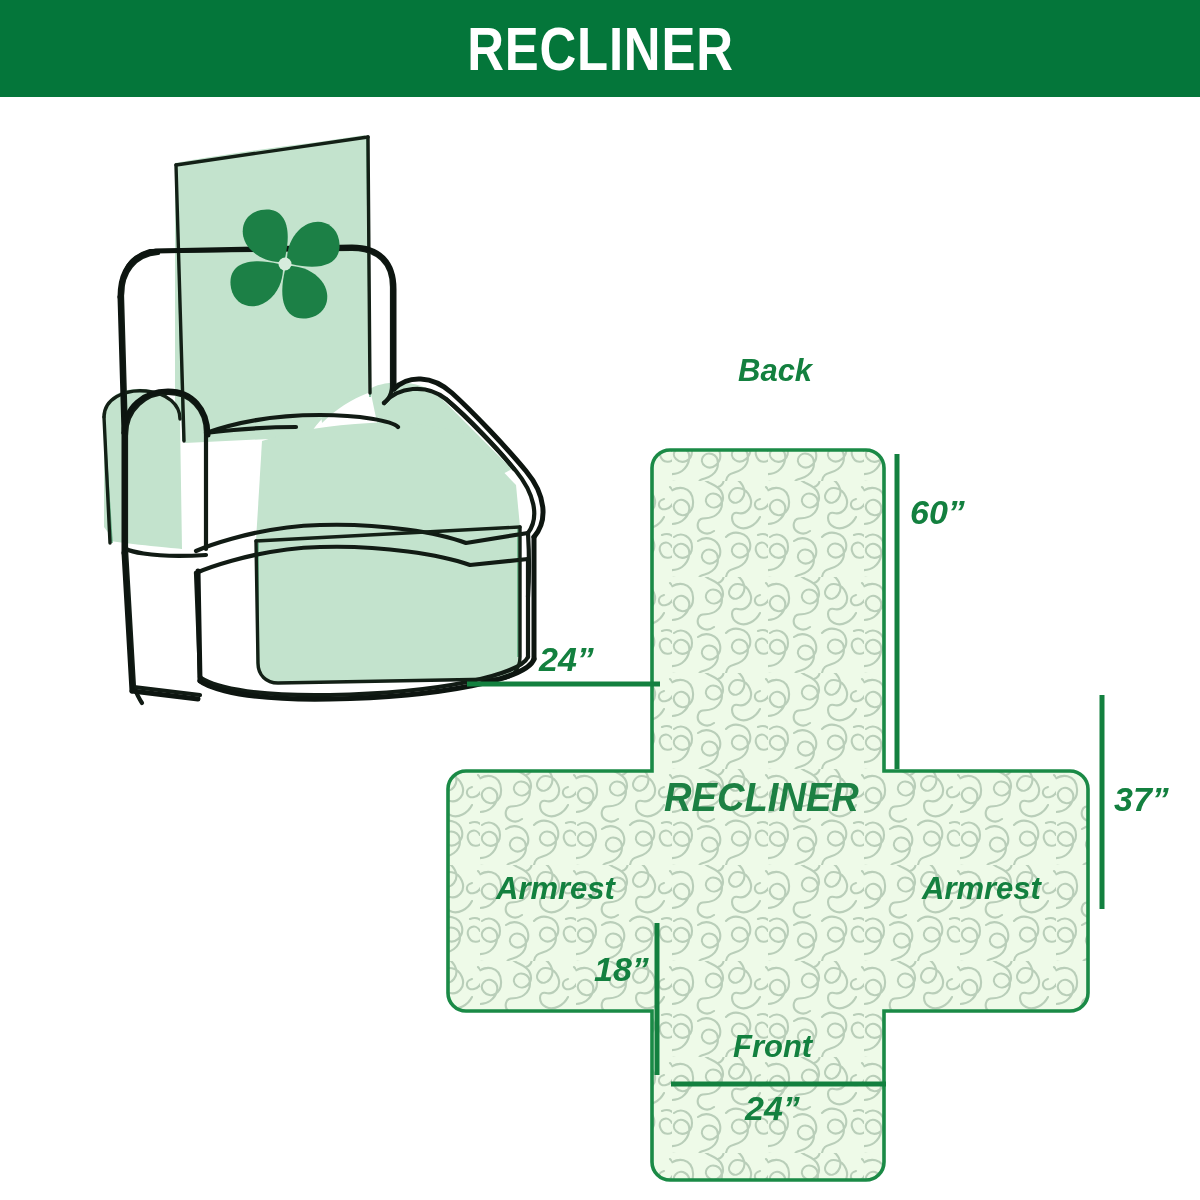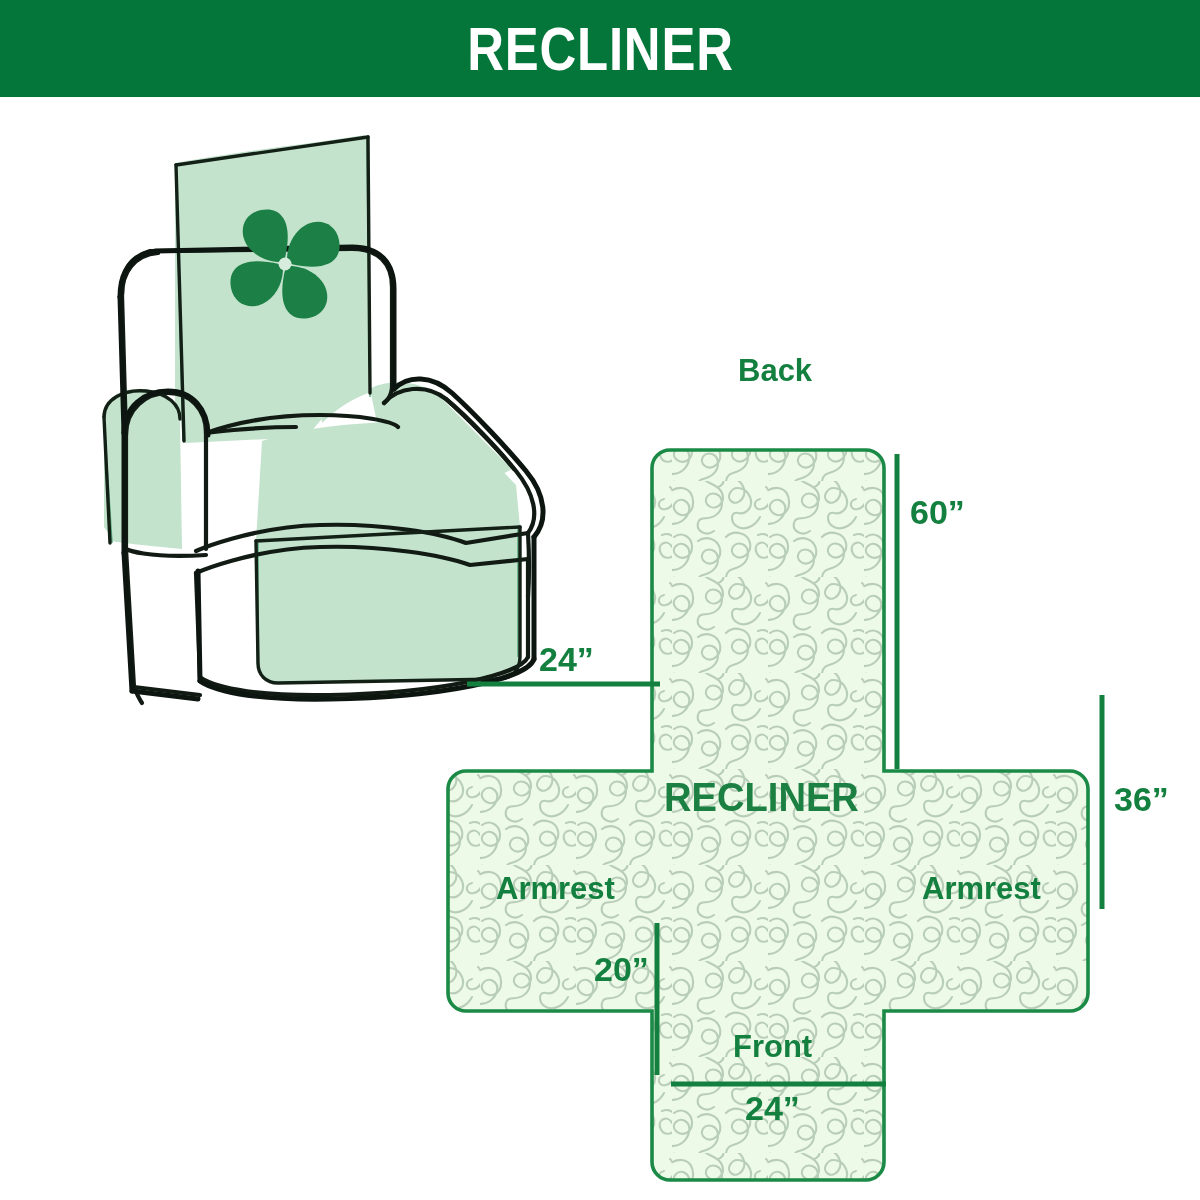--- a/index.html
+++ b/index.html
@@ -21,21 +21,21 @@
     font-size:62px;
     font-weight:700;
     letter-spacing:1px;
     line-height:1;
     transform:scaleX(.82);
     transform-origin:center;
     white-space:nowrap;
   }
 
   
-  #stage{position:absolute;left:0;top:97px;width:1200px;height:1103px;}
+  #stage{position:absolute;left:0;top:97px;width:1200px;height:1103px;font-style:italic;}
 
   .svg-layer{position:absolute;left:0;top:0;}
 
   
   .dim-label, .part-label{
     position:absolute;
     color:#13803f;
     font-weight:700;
     white-space:nowrap;
     line-height:1;
@@ -239,19 +239,19 @@
   <div class="part-label" style="left:922px;top:776px;">Armrest</div>
 
   <div class="part-label" style="left:733px;top:934px;">Front</div>
 
   <div class="center-label" style="left:664px;top:680px;">RECLINER</div>
 
   <div class="dim-label" style="left:910px;top:398px;">60”</div>
 
   <div class="dim-label" style="left:539px;top:545px;">24”</div>
 
-  <div class="dim-label" style="left:1114px;top:685px;">36”</div>
-
-  <div class="dim-label" style="left:594px;top:855px;">20”</div>
+  <div class="dim-label" style="left:1114px;top:685px;">37”</div>
+
+  <div class="dim-label" style="left:594px;top:855px;">18”</div>
 
   <div class="dim-label" style="left:745px;top:994px;">24”</div>
 
 </div>
 
 </body></html>

